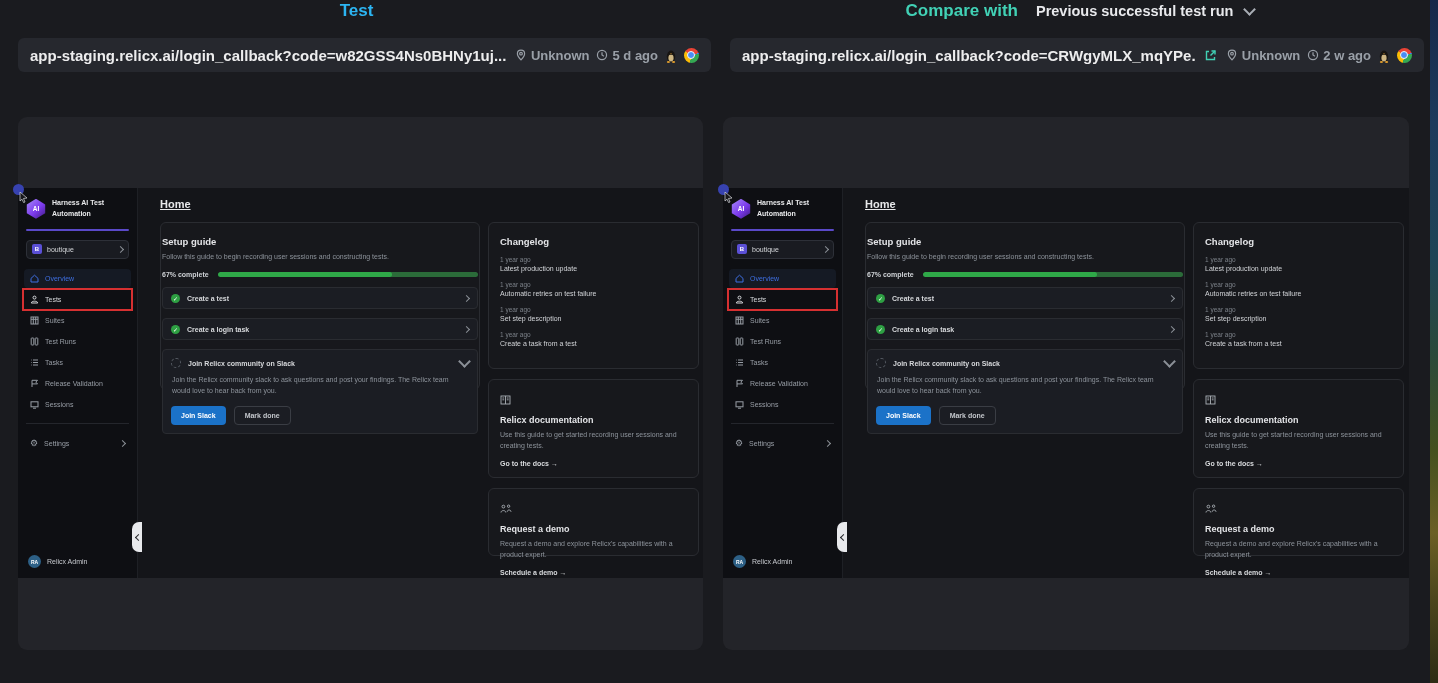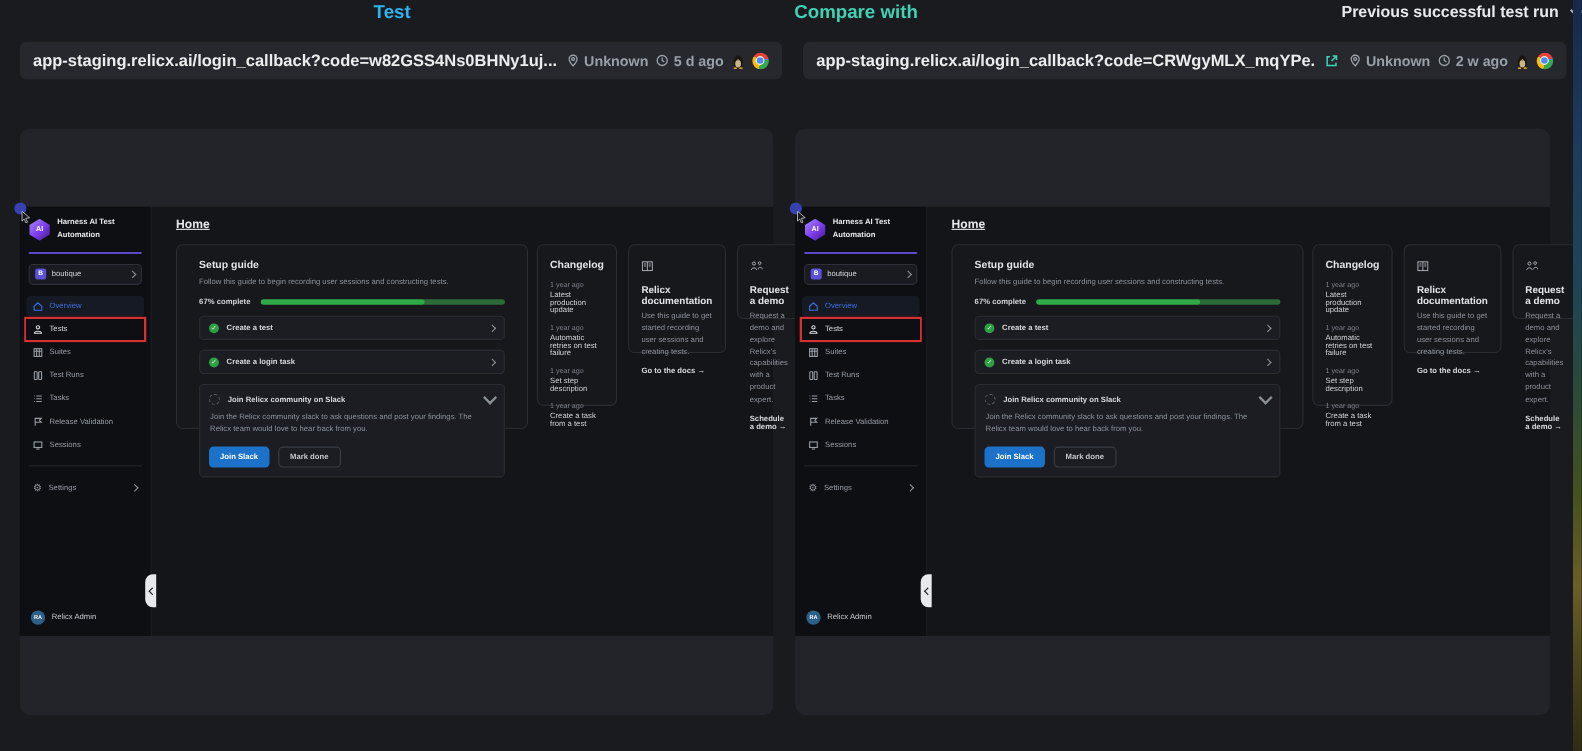--- a/index.html
+++ b/index.html
@@ -6,21 +6,21 @@
   body{
     width:1438px;height:683px;position:relative;overflow:hidden;
     background:#1a1b1f;
     font-family:"Liberation Sans", sans-serif;
     -webkit-font-smoothing:antialiased;
   }
   
   .title-left{position:absolute;left:0;top:1px;width:713px;text-align:center;
     font-size:17px;font-weight:bold;color:#2cb5f2;}
   .title-right{position:absolute;left:722px;top:1px;width:716px;display:flex;
-    align-items:center;justify-content:space-between;gap:18px;}
+    align-items:center;justify-content:center;gap:18px;}
   .compare-label{font-size:17px;font-weight:bold;color:#41d1b5;}
   .compare-select{display:flex;align-items:center;gap:12px;cursor:pointer;}
   .compare-select .val{font-size:14.5px;font-weight:bold;color:#e8e9ec;}
   .chev-down{width:7px;height:7px;border-right:2px solid #a9aeb5;border-bottom:2px solid #a9aeb5;
     transform:rotate(45deg);margin-top:-4px;}
   
   .col{position:absolute;top:38px;}
   .col.left{left:18px;width:693px;}
   .col.right{left:730px;width:694px;}
   .urlbar{height:34px;background:#26282e;border-radius:6px;display:flex;align-items:center;
@@ -69,40 +69,40 @@
     font-weight:bold;display:flex;align-items:center;justify-content:center;flex:0 0 13px;}
   .user-name{font-size:7px;color:#c7cacf;}
   .collapse-handle{position:absolute;right:-5px;top:334px;width:10px;height:30px;background:#e8e9ec;
     border-radius:7px 0 0 7px;display:flex;align-items:center;justify-content:center;cursor:pointer;z-index:4;}
   .chev-l{width:4px;height:4px;border-left:1.5px solid #24262b;border-bottom:1.5px solid #24262b;transform:rotate(45deg);margin-left:2px;}
   
   .mainarea{flex:1;padding:10px 5px 0 22px;}
   .home-title{font-size:11px;font-weight:bold;color:#e7e8ea;margin-bottom:12px;text-decoration:underline;}
   .cols{display:flex;gap:8px;}
   .card{background:#17181c;border:1px solid #2a2c31;border-radius:6px;box-sizing:border-box;}
-  .setup{width:320px;flex:0 0 320px;padding:13px 20px;height:168px;}
+  .setup{width:320px;flex:0 0 320px;padding:13px 1px;height:168px;}
   .setup-title{font-size:9.5px;font-weight:bold;color:#e3e4e7;}
   .setup-desc{font-size:7px;color:#8d939b;margin-top:6px;}
   .progress-row{display:flex;align-items:center;gap:9px;margin-top:11px;}
   .progress-label{font-size:7px;font-weight:bold;color:#cfd2d6;white-space:nowrap;}
   .progress-track{flex:1;height:5px;border-radius:3px;background:#2b6b39;overflow:hidden;}
   .progress-fill{height:100%;background:#2fa848;border-radius:3px;}
   .check-item{margin-top:9px;background:#1b1d23;border:1px solid #2a2c31;border-radius:4px;
     padding:0 8px;height:20px;display:flex;align-items:center;gap:7px;cursor:pointer;}
   .check-item.expanded{height:auto;display:block;padding:8px;}
   .check-head{display:flex;align-items:center;gap:7px;}
   .check-circle{width:9px;height:9px;border-radius:50%;background:#2ea043;color:#fff;font-size:6px;
     display:flex;align-items:center;justify-content:center;flex:0 0 9px;}
   .empty-circle{width:8px;height:8px;border-radius:50%;border:1px dashed #575c64;flex:0 0 8px;}
   .check-label{font-size:7px;font-weight:bold;color:#d6d8db;flex:1;}
   .slack-desc{font-size:7px;color:#8d939b;margin:7px 1px 0;line-height:1.55;}
   .btn-row{display:flex;gap:8px;margin-top:9px;}
   .btn-primary{background:#1b72c8;color:#fff;font-size:7px;font-weight:bold;border:none;border-radius:4px;padding:5px 10px;cursor:pointer;font-family:inherit;}
   .btn-ghost{background:transparent;color:#c3c6cb;font-size:7px;font-weight:bold;border:1px solid #3a3d44;border-radius:4px;padding:5px 10px;cursor:pointer;font-family:inherit;}
-  .rightcol{width:211px;flex:0 0 211px;display:flex;flex-direction:row;gap:10px;}
+  .rightcol{width:211px;flex:0 0 211px;display:flex;flex-direction:column;gap:10px;}
   .changelog{padding:13px 11px;height:147px;}
   .cl-title{font-size:9.5px;font-weight:bold;color:#e3e4e7;}
   .cl-entry{margin-top:9px;}
   .cl-time{font-size:6.5px;color:#7b8088;}
   .cl-name{font-size:7px;color:#d2d4d8;margin-top:2px;}
   .info-card{padding:11px 11px;height:99px;}
   .info-card.demo{height:68px;}
   .info-title{font-size:9px;font-weight:bold;color:#e3e4e7;margin-top:6px;}
   .info-desc{font-size:7px;color:#8d939b;margin-top:5px;line-height:1.55;}
   .info-link{font-size:7px;font-weight:bold;color:#d8dadd;margin-top:8px;cursor:pointer;}

